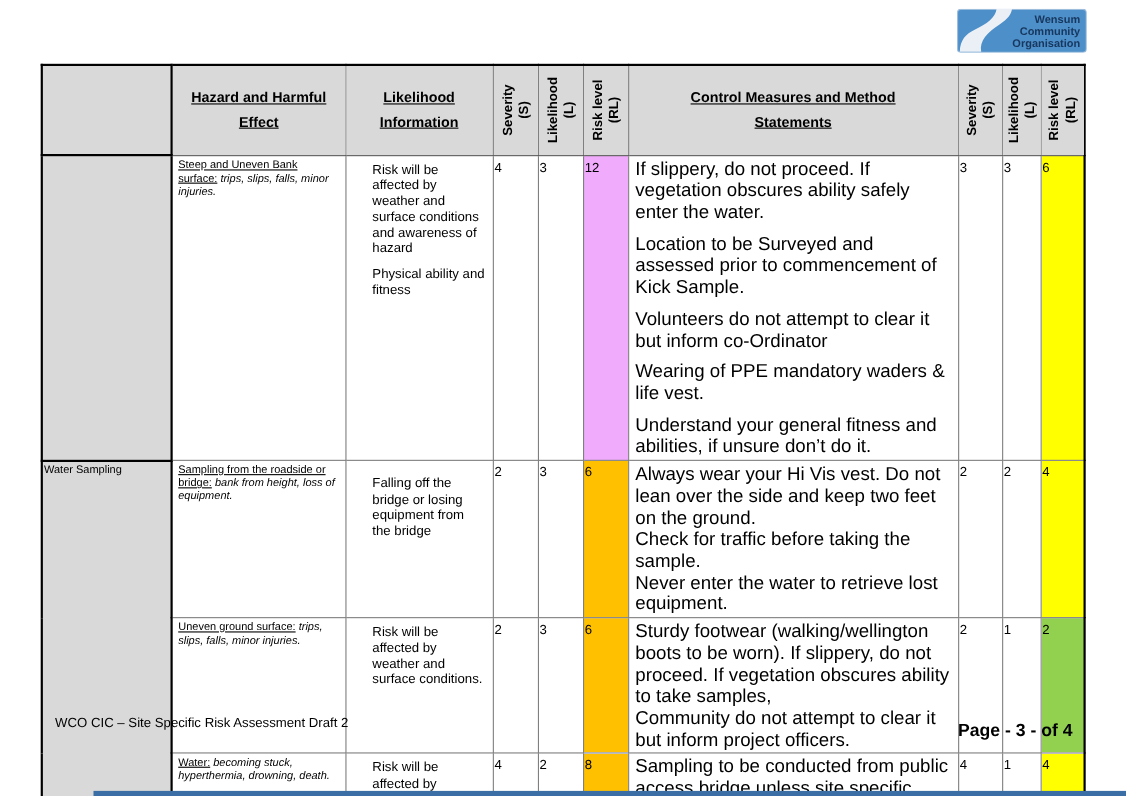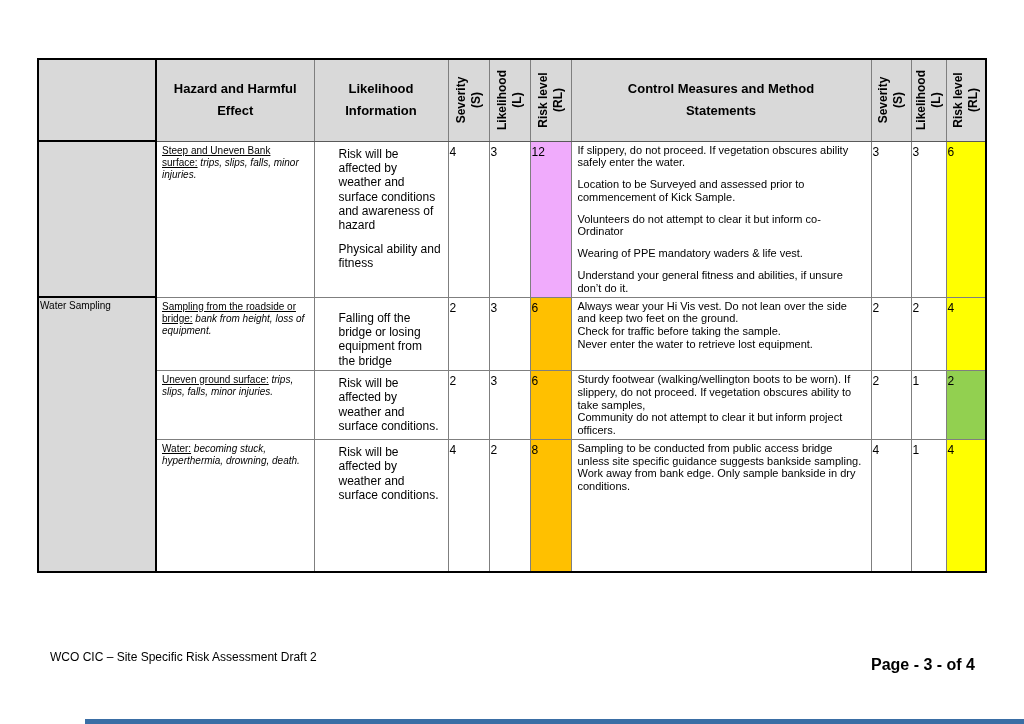--- a/index.html
+++ b/index.html
@@ -20,55 +20,64 @@
   table.risk td, table.risk th {
     border:1px solid #7f7f7f; vertical-align:top; overflow:hidden;
     font-weight:normal; text-align:left;
   }
   tr.hdr th {
     background:var(--header_gray,#d9d9d9);
     border-bottom:1px solid #595959;
     font-weight:bold; font-size:13px; text-align:center; vertical-align:middle;
     line-height:1.7; padding:2px;
   }
-  .hdr-inner { margin:0 auto; max-width:230px; }
+  .hdr-inner { margin:0 auto; max-width:230px;text-decoration:underline; }
   .vcell { position:relative; }
   .vtext {
     position:absolute; top:50%; left:50%;
     transform:translate(-50%,-50%) rotate(-90deg);
     width:66px; text-align:center; font-weight:bold; font-size:12px; line-height:1.25;
     white-space:normal;
   }
   .cat-col {
     background:var(--header_gray,#d9d9d9);
     border:2px solid #000 !important;
     font-weight:bold; font-size:10px; text-align:center;
     padding-top:2px; line-height:1.25;
   }
   .hazard-cell { padding:3px 5px 2px 5px; font-size:10px; line-height:1.2; }
   .hz-title { text-decoration:underline; }
   .hz-desc  { font-style:italic; }
   .like-cell { padding:5px 6px 2px 24px; font-size:12px; line-height:1.2; }
-  .ctrl-cell { padding:2px 6px 2px 6px; font-size:11px; line-height:1.16; }
+  .ctrl-cell { padding:2px 6px 2px 6px; font-size:17px; line-height:1.16; }
   .num-cell  { text-align:center; font-size:12px; padding-top:3px; }
   .para { margin:0 0 9px 0; }
   .line { margin:0; }
 
   
   .footer-left  { position:absolute; left:50px;  top:650px; font-size:12px; }
   .footer-right { position:absolute; right:49px; top:656px; font-size:16px;font-weight:bold; }
 
   
   .bottom-strip { position:absolute; left:85px; right:0; bottom:0; height:5px; background:#3a6ea5; }
 </style>
 </head>
 <body>
 
 <div class="page">
 
+  <div class="logo">
+    <svg width="118" height="40" viewBox="0 0 118 40">
+      <rect x="0.5" y="0.5" width="117" height="39" rx="3" stroke="#9dbddc" fill="#4d8fc9"></rect>
+      <path d="M36,0 C35,8 27,14 16,19 C8,23 3,28 2.5,39 L22,39 C20,29 28,21 39,14 C46,9.5 49.5,5 50,0 Z" fill="#eaf0f6"></path>
+      <text x="112" y="13" text-anchor="end" font-size="10" font-weight="bold" font-family="Liberation Sans, sans-serif" fill="#17375e">Wensum</text>
+      <text x="112" y="24" text-anchor="end" font-size="10" font-weight="bold" font-family="Liberation Sans, sans-serif" fill="#17375e">Community</text>
+      <text x="112" y="35" text-anchor="end" font-size="10" font-weight="bold" font-family="Liberation Sans, sans-serif" fill="#17375e">Organisation</text>
+    </svg>
+  </div>
 
   <table class="risk">
     <colgroup>
       <col style="width:118px">
         <col style="width:158px">
         <col style="width:134px">
       <col style="width:41px">
         <col style="width:41px">
         <col style="width:41px">
       <col style="width:300px">

